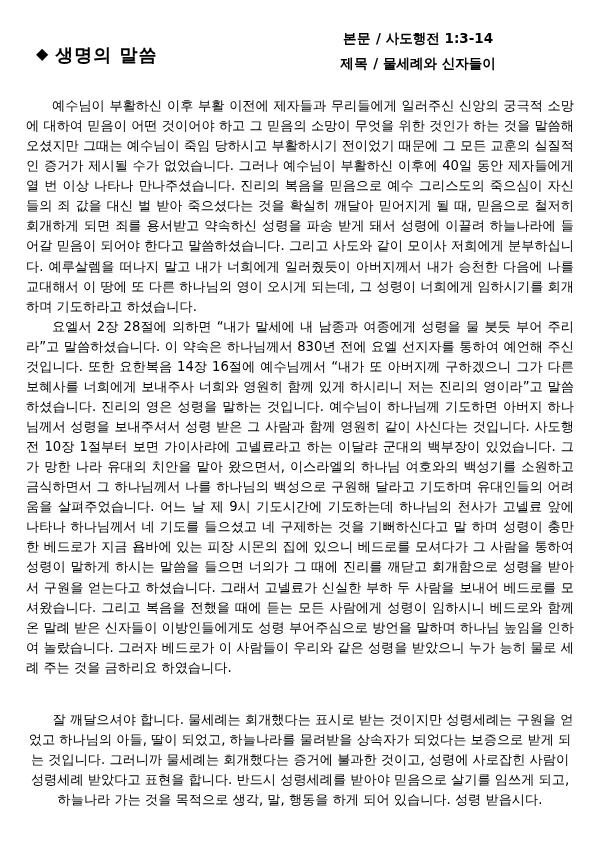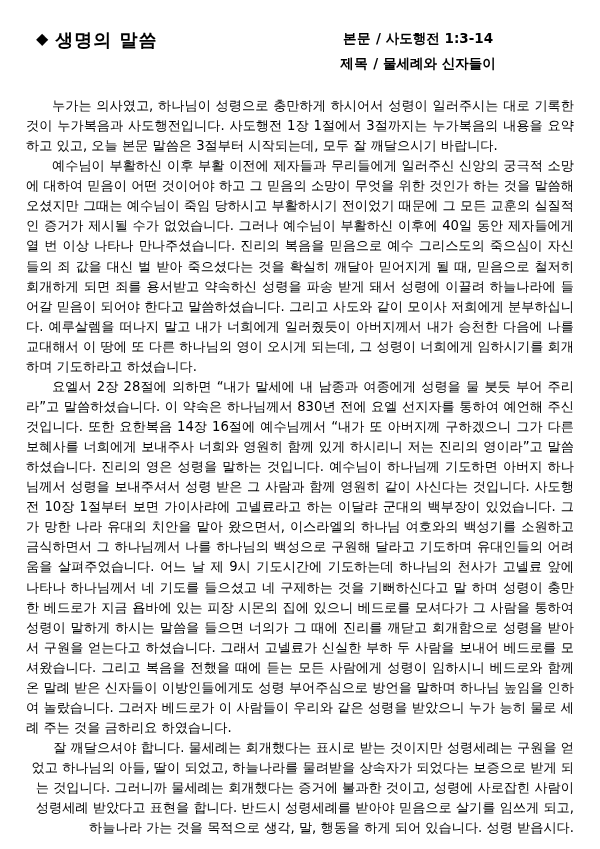--- a/index.html
+++ b/index.html
@@ -21,21 +21,21 @@
     box-sizing: border-box;
     padding: 26px 26px 10px 26px;
   }
   .header {
     position: relative;
     height: 66px;
   }
   .doc-title {
     position: absolute;
     left: 10px;
-    top: 2px;
+    top: 17px;
     font-size: 18px;
     font-weight: bold;
     letter-spacing: 1px;
     white-space: nowrap;
   }
   .diamond-icon {
     display: inline-block;
     margin-right: 6px;
     font-size: 16px;
     vertical-align: 2px;
@@ -70,21 +70,22 @@
     hyphens: none;
   }
   .para {
     margin: 0 0 0 0;
     text-indent: 26px;
     text-align: justify;
     text-justify: inter-character;
     word-break: break-all;
   }
   .para:last-child {
-    text-align: right;
+    text-align: center;
+    margin-top: 32px;
   }
 </style>
 </head>
 <body>
 
 <div class="page">
 
   <div class="header">
     <div class="doc-title">
       <span class="diamond-icon">◆</span><span>생명의 말씀</span>
@@ -93,19 +94,18 @@
       <div class="meta-line">
         <span class="lbl">본문</span><span class="sep">/</span><span>사도행전 1:3-14</span>
       </div>
       <div class="meta-line">
         <span class="lbl">제목</span><span class="sep">/</span><span>물세례와 신자들이</span>
       </div>
     </div>
   </div>
 
   <div class="body-text">
-    <p class="para">누가는 의사였고, 하나님이 성령으로 충만하게 하시어서 성령이 일러주시는 대로 기록한 것이 누가복음과 사도행전입니다. 사도행전 1장 1절에서 3절까지는 누가복음의 내용을 요약하고 있고, 오늘 본문 말씀은 3절부터 시작되는데, 모두 잘 깨달으시기 바랍니다.</p>
     <p class="para">예수님이 부활하신 이후 부활 이전에 제자들과 무리들에게 일러주신 신앙의 궁극적 소망에 대하여 믿음이 어떤 것이어야 하고 그 믿음의 소망이 무엇을 위한 것인가 하는 것을 말씀해 오셨지만 그때는 예수님이 죽임 당하시고 부활하시기 전이었기 때문에 그 모든 교훈의 실질적인 증거가 제시될 수가 없었습니다. 그러나 예수님이 부활하신 이후에 40일 동안 제자들에게 열 번 이상 나타나 만나주셨습니다. 진리의 복음을 믿음으로 예수 그리스도의 죽으심이 자신들의 죄 값을 대신 벌 받아 죽으셨다는 것을 확실히 깨달아 믿어지게 될 때, 믿음으로 철저히 회개하게 되면 죄를 용서받고 약속하신 성령을 파송 받게 돼서 성령에 이끌려 하늘나라에 들어갈 믿음이 되어야 한다고 말씀하셨습니다. 그리고 사도와 같이 모이사 저희에게 분부하십니다. 예루살렘을 떠나지 말고 내가 너희에게 일러줬듯이 아버지께서 내가 승천한 다음에 나를 교대해서 이 땅에 또 다른 하나님의 영이 오시게 되는데, 그 성령이 너희에게 임하시기를 회개하며 기도하라고 하셨습니다.</p>
     <p class="para">요엘서 2장 28절에 의하면 “내가 말세에 내 남종과 여종에게 성령을 물 붓듯 부어 주리라”고 말씀하셨습니다. 이 약속은 하나님께서 830년 전에 요엘 선지자를 통하여 예언해 주신 것입니다. 또한 요한복음 14장 16절에 예수님께서 “내가 또 아버지께 구하겠으니 그가 다른 보혜사를 너희에게 보내주사 너희와 영원히 함께 있게 하시리니 저는 진리의 영이라”고 말씀하셨습니다. 진리의 영은 성령을 말하는 것입니다. 예수님이 하나님께 기도하면 아버지 하나님께서 성령을 보내주셔서 성령 받은 그 사람과 함께 영원히 같이 사신다는 것입니다. 사도행전 10장 1절부터 보면 가이사랴에 고넬료라고 하는 이달랴 군대의 백부장이 있었습니다. 그가 망한 나라 유대의 치안을 맡아 왔으면서, 이스라엘의 하나님 여호와의 백성기를 소원하고 금식하면서 그 하나님께서 나를 하나님의 백성으로 구원해 달라고 기도하며 유대인들의 어려움을 살펴주었습니다. 어느 날 제 9시 기도시간에 기도하는데 하나님의 천사가 고넬료 앞에 나타나 하나님께서 네 기도를 들으셨고 네 구제하는 것을 기뻐하신다고 말 하며 성령이 충만한 베드로가 지금 욥바에 있는 피장 시몬의 집에 있으니 베드로를 모셔다가 그 사람을 통하여 성령이 말하게 하시는 말씀을 들으면 너의가 그 때에 진리를 깨닫고 회개함으로 성령을 받아서 구원을 얻는다고 하셨습니다. 그래서 고넬료가 신실한 부하 두 사람을 보내어 베드로를 모셔왔습니다. 그리고 복음을 전했을 때에 듣는 모든 사람에게 성령이 임하시니 베드로와 함께 온 말례 받은 신자들이 이방인들에게도 성령 부어주심으로 방언을 말하며 하나님 높임을 인하여 놀랐습니다. 그러자 베드로가 이 사람들이 우리와 같은 성령을 받았으니 누가 능히 물로 세례 주는 것을 금하리요 하였습니다.</p>
     <p class="para">잘 깨달으셔야 합니다. 물세례는 회개했다는 표시로 받는 것이지만 성령세례는 구원을 얻었고 하나님의 아들, 딸이 되었고, 하늘나라를 물려받을 상속자가 되었다는 보증으로 받게 되는 것입니다. 그러니까 물세례는 회개했다는 증거에 불과한 것이고, 성령에 사로잡힌 사람이 성령세례 받았다고 표현을 합니다. 반드시 성령세례를 받아야 믿음으로 살기를 임쓰게 되고, 하늘나라 가는 것을 목적으로 생각, 말, 행동을 하게 되어 있습니다. 성령 받읍시다.</p>
   </div>
 
 </div>
 
 </body></html>

